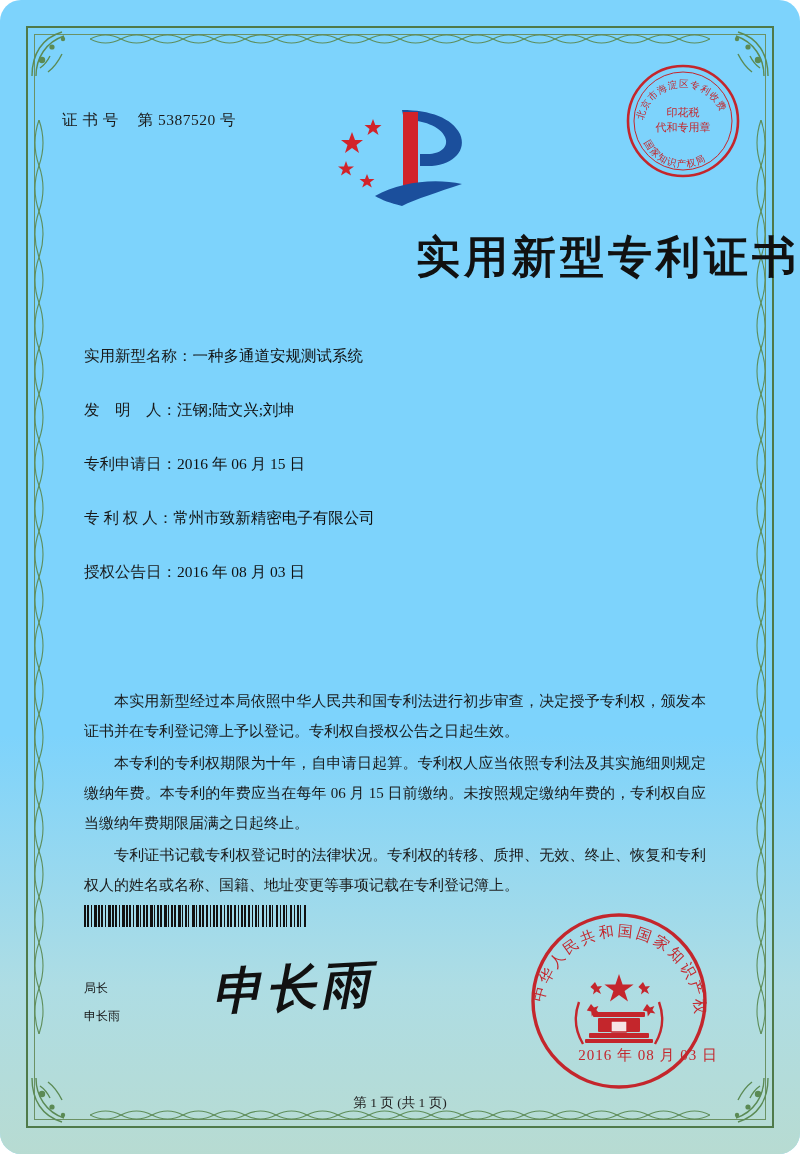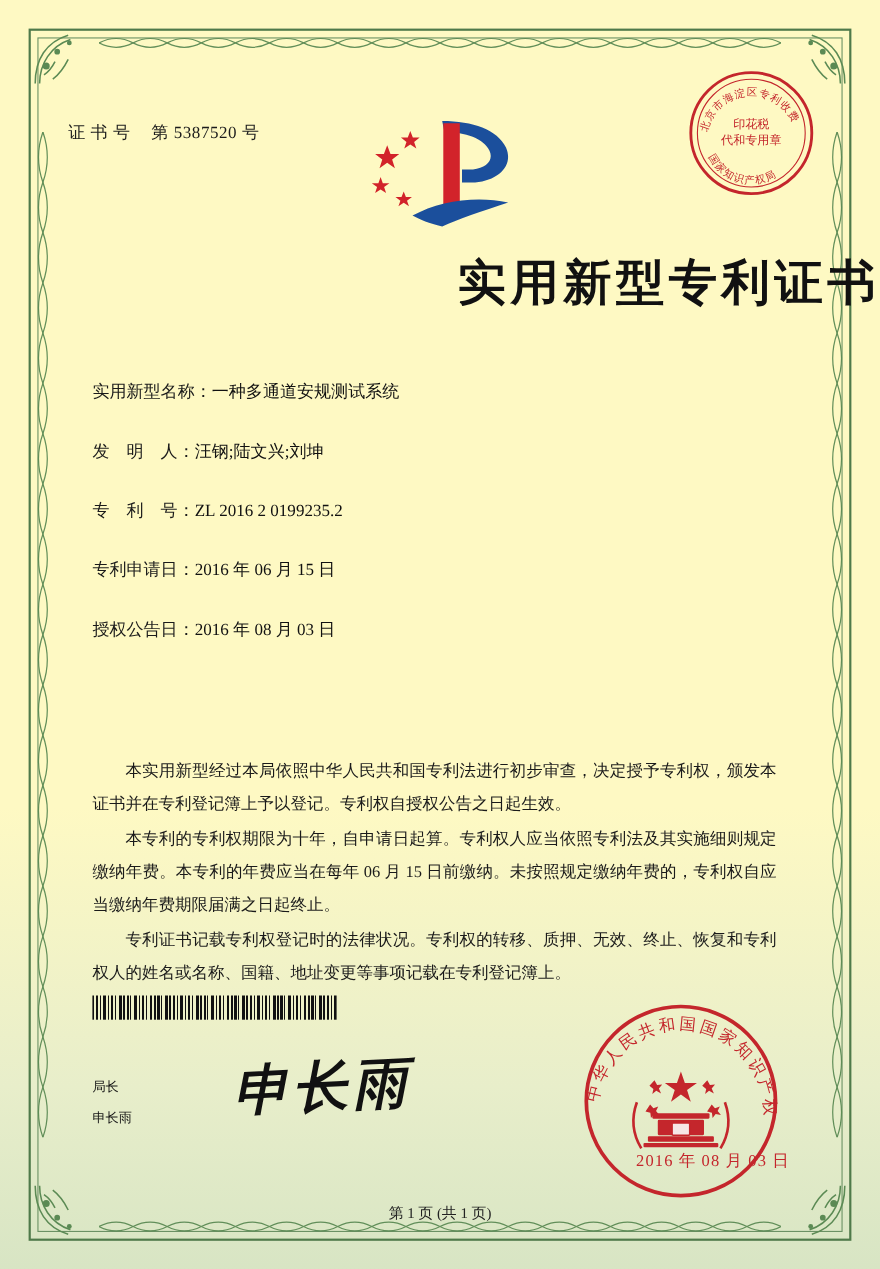--- a/index.html
+++ b/index.html
@@ -7,22 +7,23 @@
     padding: 0;
     background: #ffffff;
   }
   body {
     font-family: "Liberation Serif", "DejaVu Serif", serif;
   }
   .page {
     position: relative;
     width: 800px;
     height: 1154px;
-    background: #fef9c3;
+    background: #7dd3fc;
     overflow: hidden;
+    border-radius: 21px;
   }
   
   .page::after {
     content: "";
     position: absolute;
     left: 0; right: 0; bottom: 0;
     height: 420px;
     background: linear-gradient(to bottom, rgba(225,235,220,0) 0%, rgba(214,229,208,0.55) 60%, rgba(203,222,196,0.75) 100%);
     pointer-events: none;
     z-index: 0;
@@ -340,24 +341,24 @@
     <div class="title">实用新型专利证书</div>
 
     <div class="fields">
       <div class="field">
         <span class="lbl">实用新型名称：</span><span class="val">一种多通道安规测试系统</span>
       </div>
       <div class="field">
         <span class="lbl">发　明　人：</span><span class="val">汪钢;陆文兴;刘坤</span>
       </div>
       <div class="field">
-        <span class="lbl">专　利　号：</span><span class="val">ZL 2016 2 0199235.2</span>
+        <span class="lbl">专利申请日：</span><span class="val">2016 年 06 月 15 日</span>
       </div>
       <div class="field">
-        <span class="lbl">专利申请日：</span><span class="val">2016 年 06 月 15 日</span>
+        <span class="lbl">专 利 权 人：</span><span class="val">常州市致新精密电子有限公司</span>
       </div>
       <div class="field">
         <span class="lbl">授权公告日：</span><span class="val">2016 年 08 月 03 日</span>
       </div>
     </div>
 
     <div class="paras">
       <p>本实用新型经过本局依照中华人民共和国专利法进行初步审查，决定授予专利权，颁发本证书并在专利登记簿上予以登记。专利权自授权公告之日起生效。</p>
       <p>本专利的专利权期限为十年，自申请日起算。专利权人应当依照专利法及其实施细则规定缴纳年费。本专利的年费应当在每年 06 月 15 日前缴纳。未按照规定缴纳年费的，专利权自应当缴纳年费期限届满之日起终止。</p>
       <p>专利证书记载专利权登记时的法律状况。专利权的转移、质押、无效、终止、恢复和专利权人的姓名或名称、国籍、地址变更等事项记载在专利登记簿上。</p>

